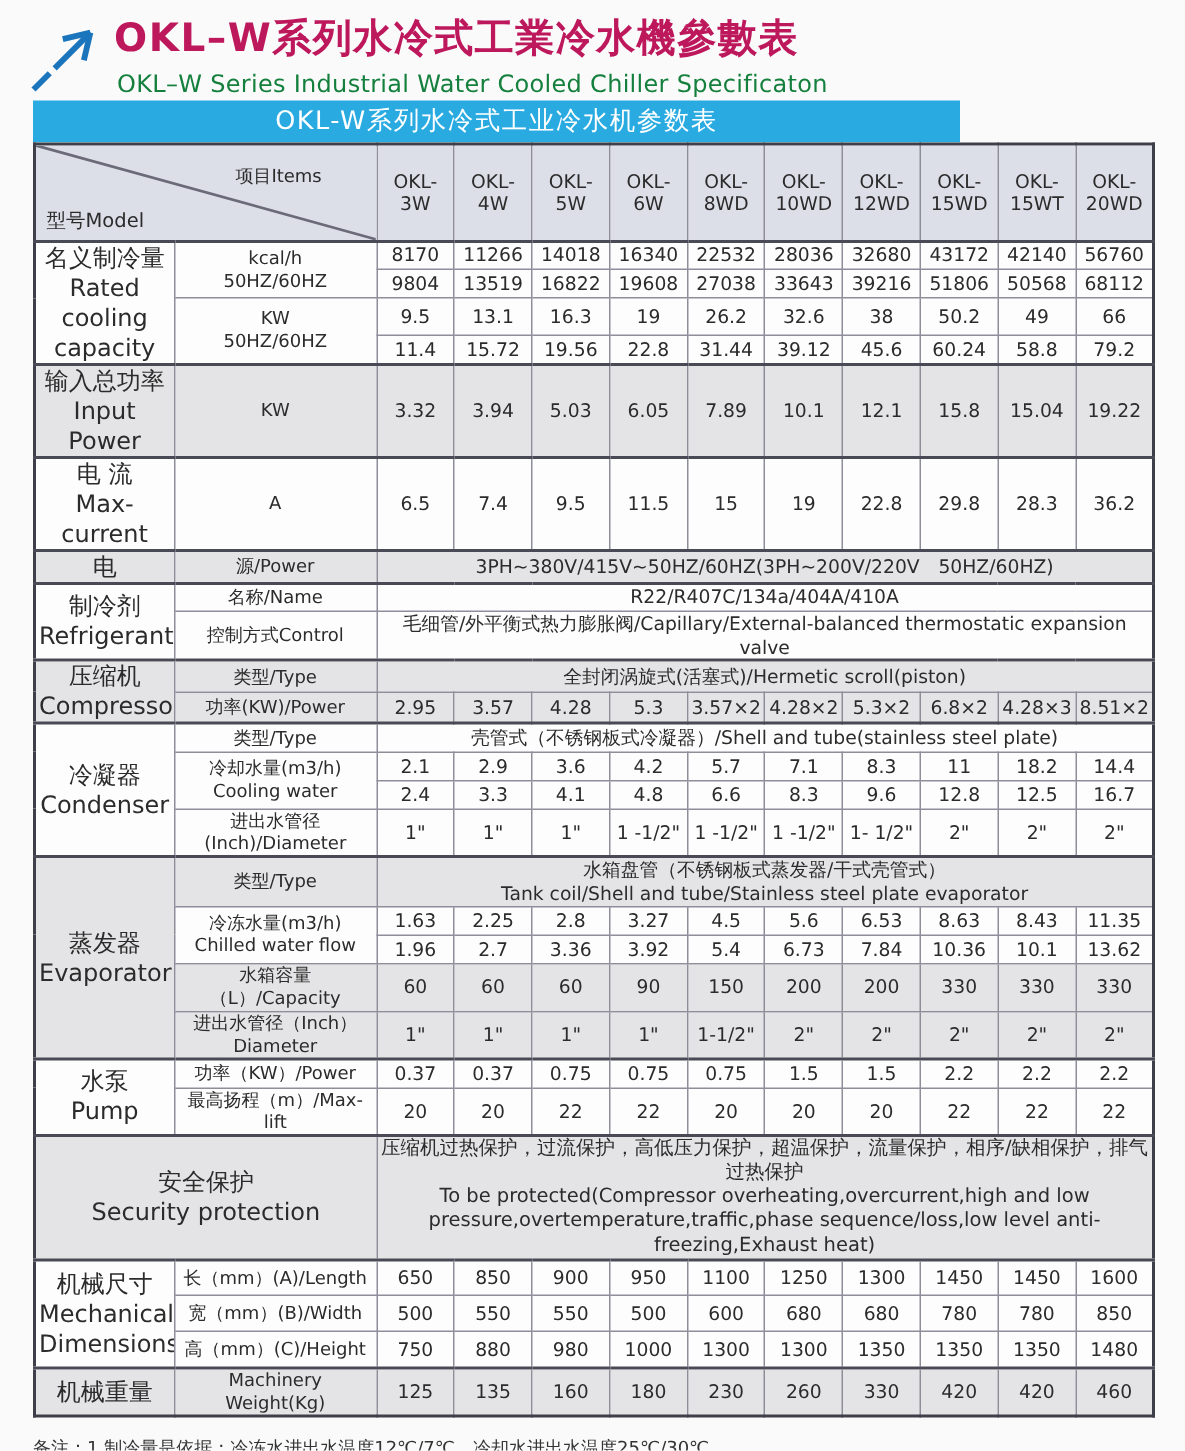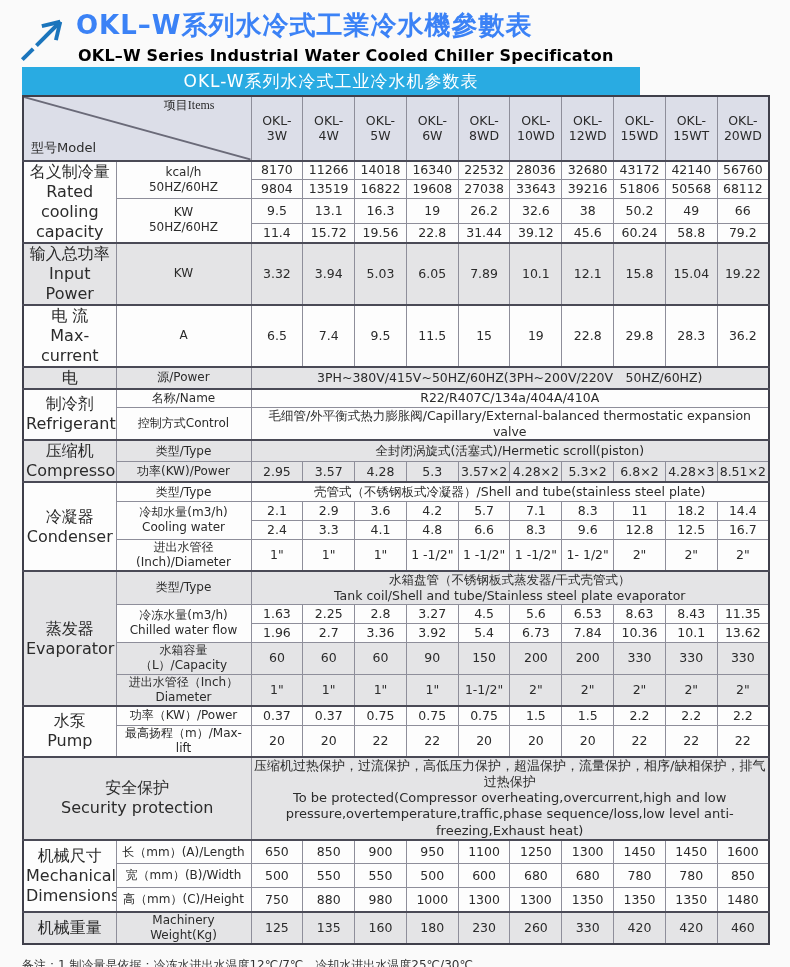--- a/index.html
+++ b/index.html
@@ -7,22 +7,22 @@
     width: 790px; height: 967px;
     background: #fafafa;
     font-family: "DejaVu Sans", "Liberation Sans", sans-serif;
     color: #2b2b2b;
     overflow: hidden;
   }
   
   .doc-header { display: flex; align-items: flex-start; padding: 8px 0 0 18px; }
   .logo { width: 52px; height: 52px; margin-top: 4px; flex: 0 0 auto; }
   .titles { margin-left: 6px; }
-  .title-zh { font-size: 26px; font-weight: bold; letter-spacing: 1px; color: #3b82f6; }
-  .title-en { font-size: 16px; font-weight: bold; color: #000000; margin: 3px 0 0 2px; letter-spacing: 0.2px; }
+  .title-zh { font-size: 26px; font-weight: bold; letter-spacing: 1px; color: #be185d; }
+  .title-en { font-size: 16px; font-weight: normal; color: #15803d; margin: 3px 0 0 2px; letter-spacing: 0.2px; }
 
   
   .table-wrap { margin: 2px 22px 0 22px; width: 618px; }
   .table-title {
     background: #29abe2; color: #ffffff; text-align: center;
     font-size: 17px; height: 28px; line-height: 28px; letter-spacing: 1px;
   }
   table.spec {
     border-collapse: collapse; table-layout: fixed; width: 746px;
     font-size: 12.5px; border: 2px solid #3f3f4a; background: #fdfdfd;
@@ -44,21 +44,21 @@
   td.grp { font-size: 16px; line-height: 1.35; }
   td.item { font-size: 12px; line-height: 1.3; }
   td.mval { font-size: 12.5px; }
   td.pwr { text-align: right; padding-right: 6px; }
   td.left { text-align: left; padding-left: 10px; }
   td.secv { text-align: left; padding-left: 8px; line-height: 1.4; font-size: 13px; }
   
   th.corner { position: relative; padding: 0; background: #dcdee8; }
   th.corner svg { position: absolute; left: 0; top: 0; width: 100%; height: 100%; }
   th.corner .c-model { position: absolute; left: 7px; bottom: 3px; font-size: 13px; }
-  th.corner .c-items { position: absolute; right: 36px; top: 1px; font-size: 12px; font-family: Liberation Serif, serif; }
+  th.corner .c-items { position: absolute; right: 36px; top: 13px; font-size: 12px; }
 
   
   .notes-zh { margin: 13px 0 0 22px; font-size: 12px; line-height: 1.29; color: #333; }
   .notes-zh p { margin: 1px 0; }
   .notes-zh p:nth-child(2) { margin-left: 36px; }
   .notes-zh p:nth-child(3), .notes-zh p:nth-child(4), .notes-zh p:nth-child(5) { margin-left: 34px; }
 </style>
 </head>
 <body>
 

